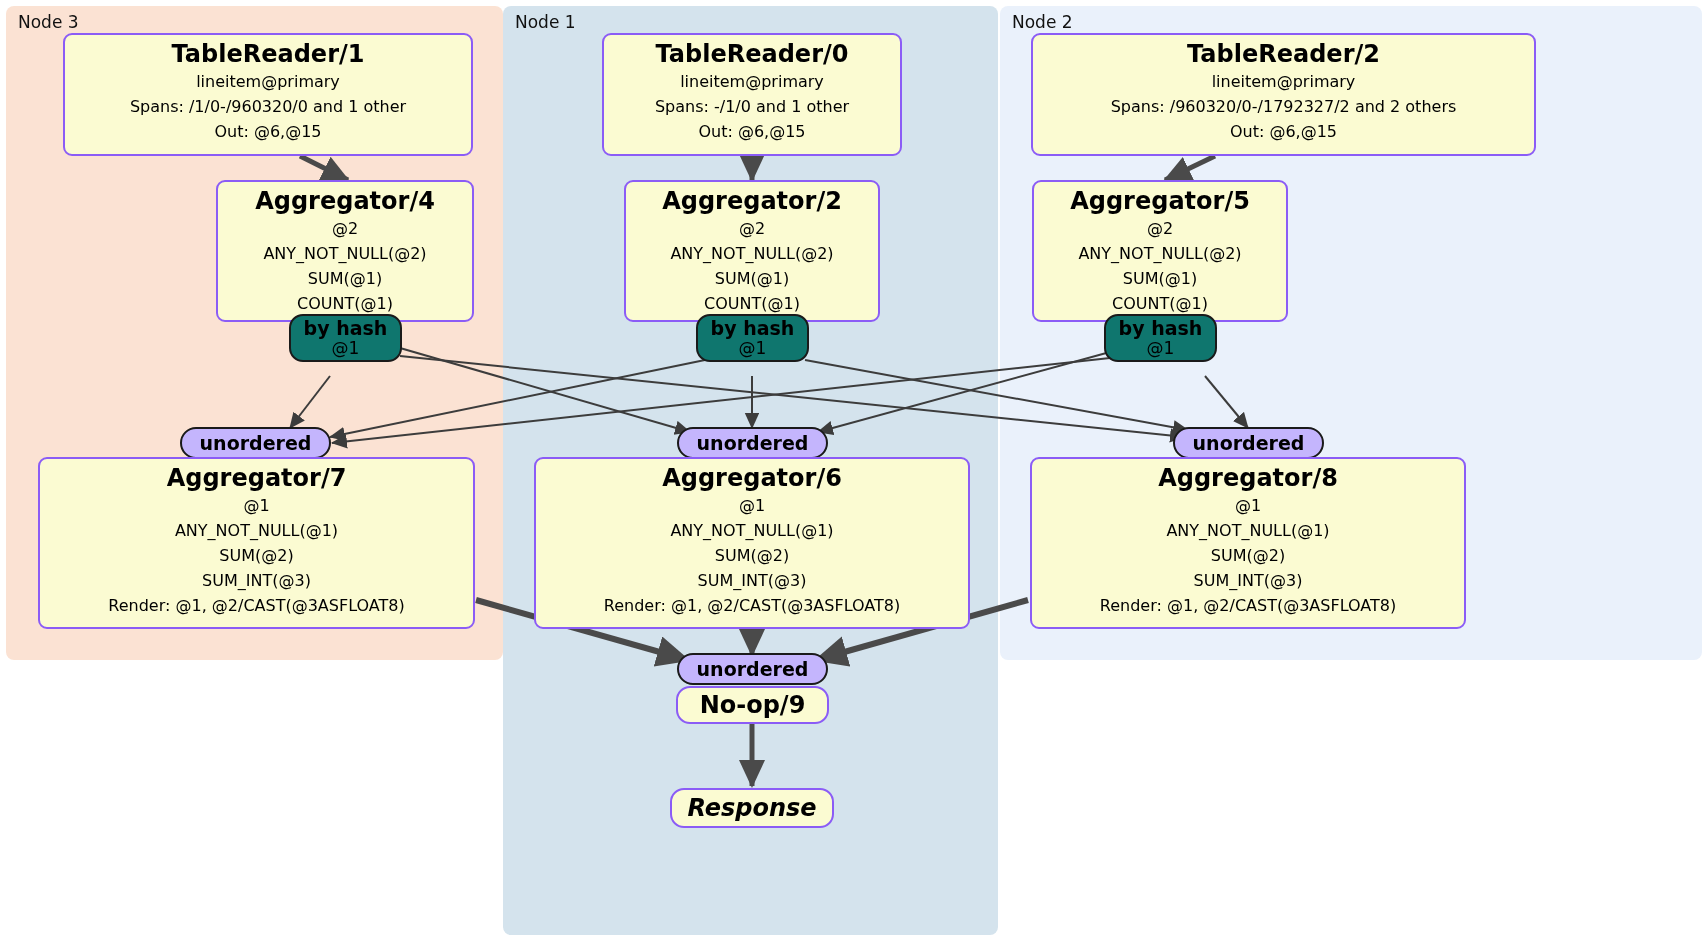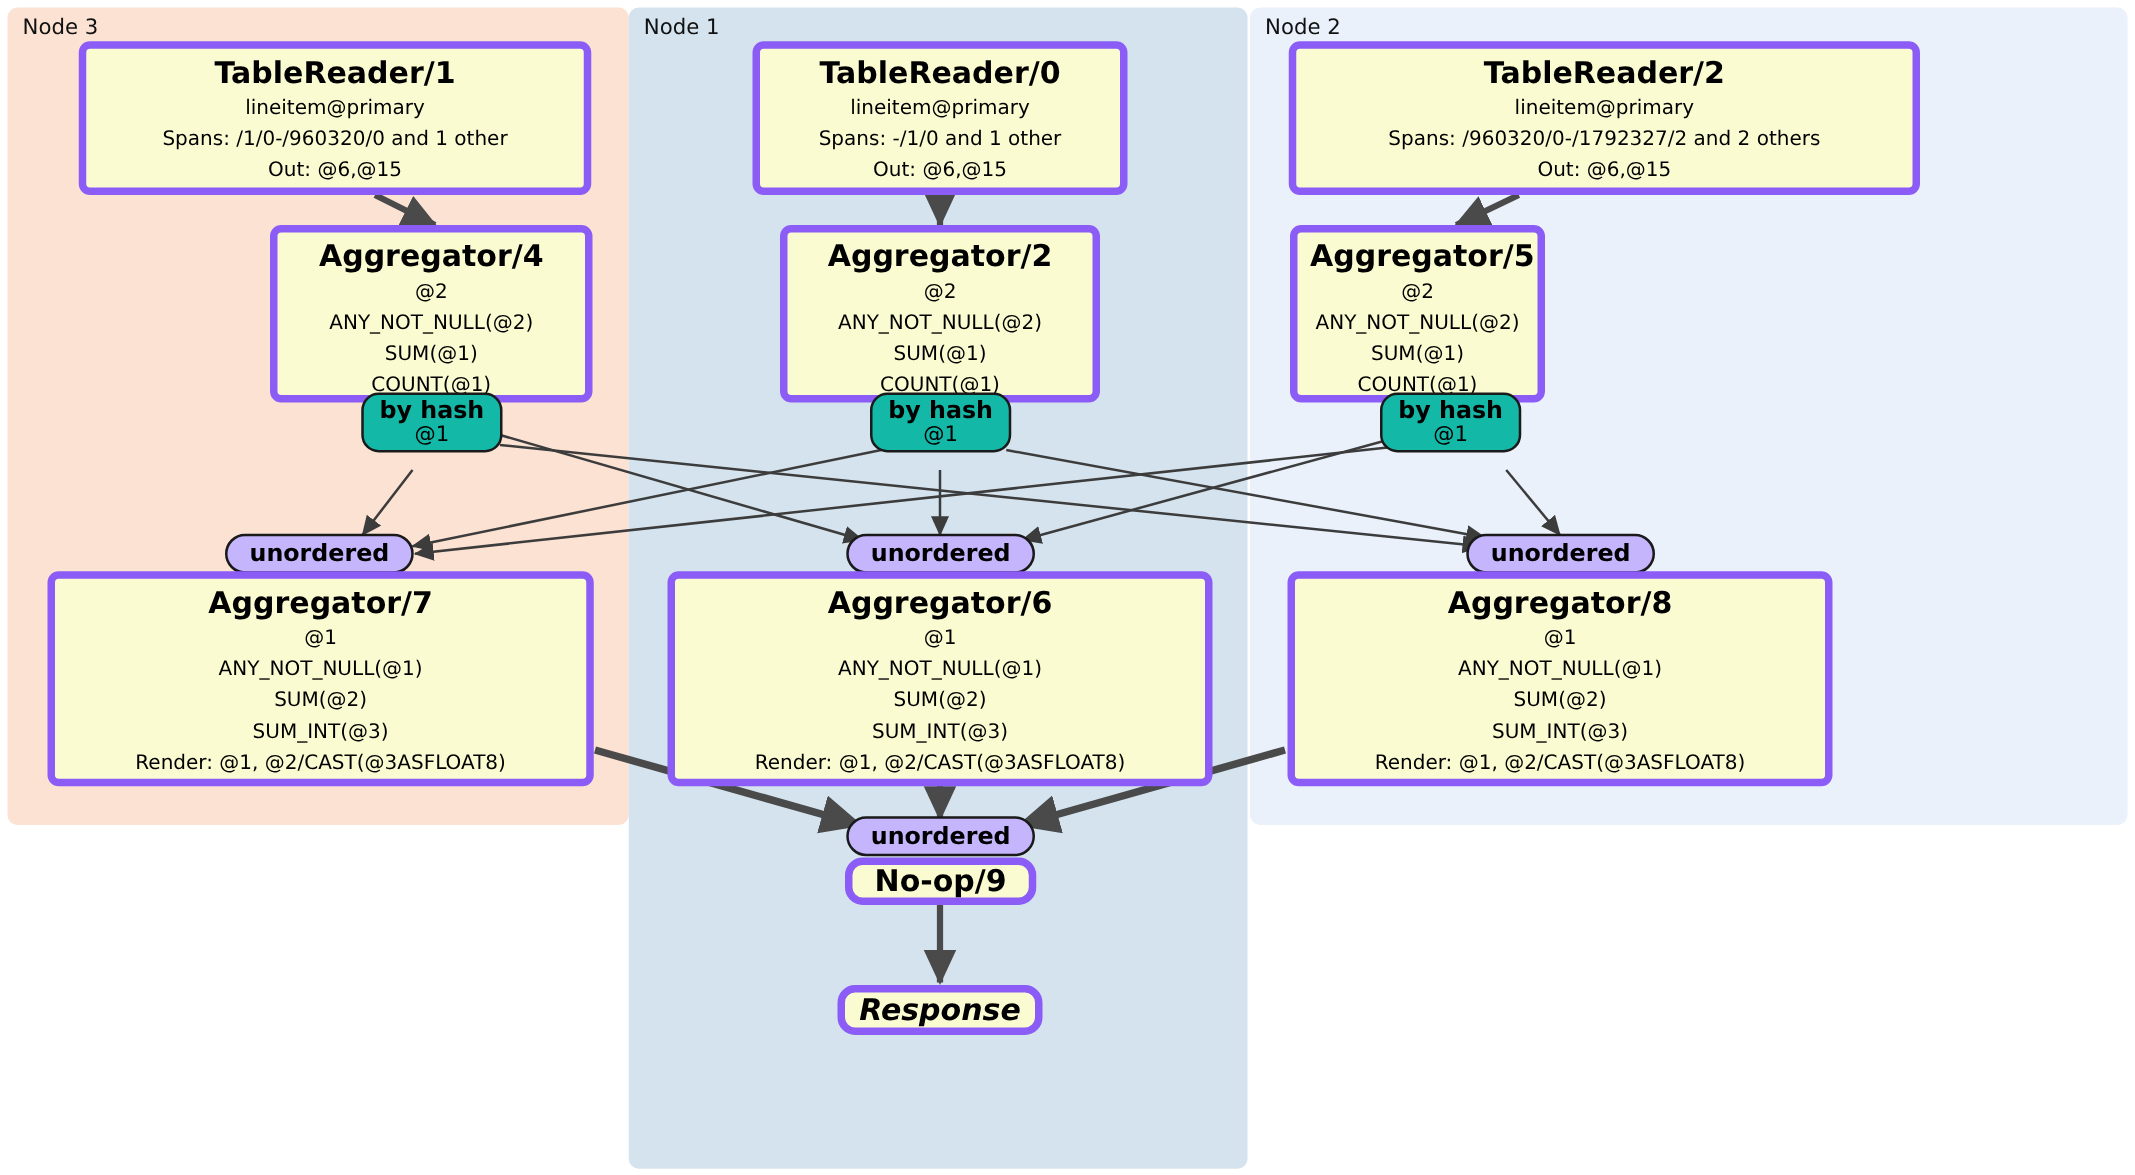--- a/index.html
+++ b/index.html
@@ -61,21 +61,21 @@
     left: 0; top: 0;
     width: 1708px;
     height: 940px;
     pointer-events: none;
   }
 
   
   .proc-box {
     position: absolute;
     background: #fbfbd2;
-    border: 6px solid #8b5cf6;
+    border: 2px solid #8b5cf6;
     border-radius: 9px;
     box-sizing: border-box;
     text-align: center;
     padding: 4px 10px 6px 10px;
     color: #000000;
   }
   .proc-title {
     font-weight: bold;
     font-size: 24px;
     line-height: 30px;
@@ -101,21 +101,21 @@
     border-radius: 16px;
     box-sizing: border-box;
     text-align: center;
     display: flex;
     flex-direction: column;
     align-items: center;
     justify-content: center;
     color: #000000;
   }
   .pill-hash {
-    background: #14b8a6;
+    background: #0f766e;
     border-radius: 14px;
     padding: 2px 0 3px 0;
   }
   .pill-hash .pill-title {
     font-weight: bold;
     font-size: 19px;
     line-height: 22px;
   }
   .pill-hash .pill-sub {
     font-size: 17px;
@@ -210,21 +210,21 @@
   </div>
 
   <div class="proc-box" id="agg3" style="left:624px; top:180px; width:256px; height:142px;">
     <div class="proc-title">Aggregator/2</div>
     <div class="proc-line">@2</div>
     <div class="proc-line">ANY_NOT_NULL(@2)</div>
     <div class="proc-line">SUM(@1)</div>
     <div class="proc-line">COUNT(@1)</div>
   </div>
 
-  <div class="proc-box" id="agg5" style="left:1032px; top:180px; width:204px; height:142px;">
+  <div class="proc-box" id="agg5" style="left:1032px; top:180px; width:256px; height:142px;">
     <div class="proc-title">Aggregator/5</div>
     <div class="proc-line">@2</div>
     <div class="proc-line">ANY_NOT_NULL(@2)</div>
     <div class="proc-line">SUM(@1)</div>
     <div class="proc-line">COUNT(@1)</div>
   </div>
 
   <div class="pill pill-hash" style="left:289px; top:314px; width:113px; height:48px;">
     <span class="pill-title">by hash</span>
     <span class="pill-sub">@1</span>

